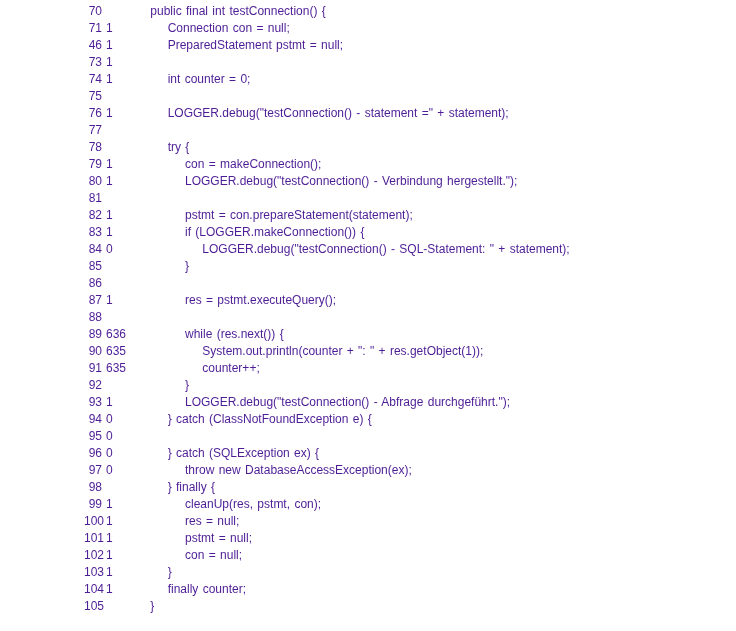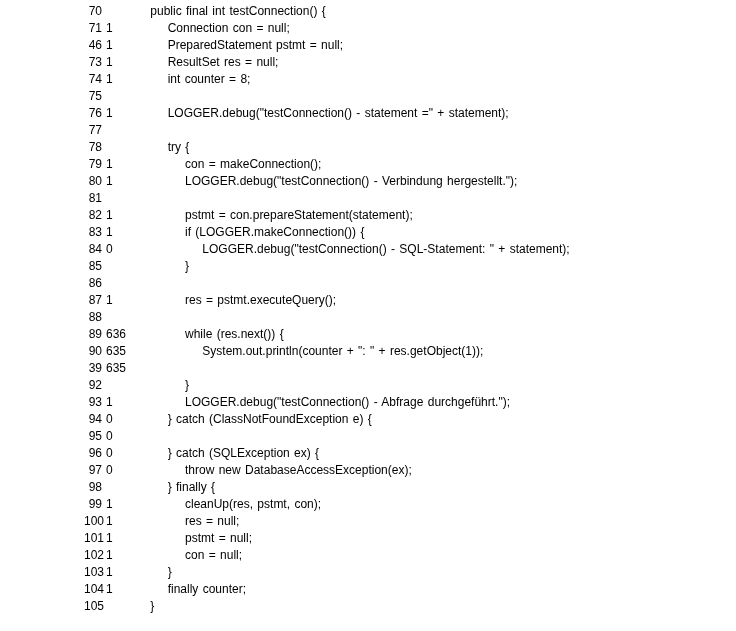--- a/index.html
+++ b/index.html
@@ -9,21 +9,21 @@
   }
   body {
     width: 736px;
     height: 631px;
     overflow: hidden;
   }
   .listing {
     font-family: "Liberation Sans", sans-serif;
     font-size: 12px;
     line-height: 17px;
-    color: #000000;
+    color: #4c1d95;
     padding: 3px 0 0 84px;
   }
   .row {
     display: flex;
     height: 17px;
     white-space: pre;
   }
   .ln {
     flex: none;
     width: 18px;
@@ -41,39 +41,39 @@
     word-spacing: 1px;
   }
 </style>
 </head>
 <body>
 
 <div class="listing">
     <div class="row"><span class="ln">70</span><span class="cnt"></span><span class="code">    public final int testConnection() {</span></div>
     <div class="row"><span class="ln">71</span><span class="cnt">1</span><span class="code">        Connection con = null;</span></div>
     <div class="row"><span class="ln">46</span><span class="cnt">1</span><span class="code">        PreparedStatement pstmt = null;</span></div>
-    <div class="row"><span class="ln">73</span><span class="cnt">1</span><span class="code">        ResultSet res = null;</span></div>
-    <div class="row"><span class="ln">74</span><span class="cnt">1</span><span class="code">        int counter = 8;</span></div>
+    <div class="row"><span class="ln">73</span><span class="cnt">1</span></div>
+    <div class="row"><span class="ln">74</span><span class="cnt">1</span><span class="code">        int counter = 0;</span></div>
     <div class="row"><span class="ln">75</span><span class="cnt"></span><span class="code"></span></div>
     <div class="row"><span class="ln">76</span><span class="cnt">1</span><span class="code">        LOGGER.debug("testConnection() - statement =" + statement);</span></div>
     <div class="row"><span class="ln">77</span><span class="cnt"></span><span class="code"></span></div>
     <div class="row"><span class="ln">78</span><span class="cnt"></span><span class="code">        try {</span></div>
     <div class="row"><span class="ln">79</span><span class="cnt">1</span><span class="code">            con = makeConnection();</span></div>
     <div class="row"><span class="ln">80</span><span class="cnt">1</span><span class="code">            LOGGER.debug("testConnection() - Verbindung hergestellt.");</span></div>
     <div class="row"><span class="ln">81</span><span class="cnt"></span><span class="code"></span></div>
     <div class="row"><span class="ln">82</span><span class="cnt">1</span><span class="code">            pstmt = con.prepareStatement(statement);</span></div>
     <div class="row"><span class="ln">83</span><span class="cnt">1</span><span class="code">            if (LOGGER.makeConnection()) {</span></div>
     <div class="row"><span class="ln">84</span><span class="cnt">0</span><span class="code">                LOGGER.debug("testConnection() - SQL-Statement: " + statement);</span></div>
     <div class="row"><span class="ln">85</span><span class="cnt"></span><span class="code">            }</span></div>
     <div class="row"><span class="ln">86</span><span class="cnt"></span><span class="code"></span></div>
     <div class="row"><span class="ln">87</span><span class="cnt">1</span><span class="code">            res = pstmt.executeQuery();</span></div>
     <div class="row"><span class="ln">88</span><span class="cnt"></span><span class="code"></span></div>
     <div class="row"><span class="ln">89</span><span class="cnt">636</span><span class="code">            while (res.next()) {</span></div>
     <div class="row"><span class="ln">90</span><span class="cnt">635</span><span class="code">                System.out.println(counter + ": " + res.getObject(1));</span></div>
-    <div class="row"><span class="ln">39</span><span class="cnt">635</span></div>
+    <div class="row"><span class="ln">91</span><span class="cnt">635</span><span class="code">                counter++;</span></div>
     <div class="row"><span class="ln">92</span><span class="cnt"></span><span class="code">            }</span></div>
     <div class="row"><span class="ln">93</span><span class="cnt">1</span><span class="code">            LOGGER.debug("testConnection() - Abfrage durchgeführt.");</span></div>
     <div class="row"><span class="ln">94</span><span class="cnt">0</span><span class="code">        } catch (ClassNotFoundException e) {</span></div>
     <div class="row"><span class="ln">95</span><span class="cnt">0</span></div>
     <div class="row"><span class="ln">96</span><span class="cnt">0</span><span class="code">        } catch (SQLException ex) {</span></div>
     <div class="row"><span class="ln">97</span><span class="cnt">0</span><span class="code">            throw new DatabaseAccessException(ex);</span></div>
     <div class="row"><span class="ln">98</span><span class="cnt"></span><span class="code">        } finally {</span></div>
     <div class="row"><span class="ln">99</span><span class="cnt">1</span><span class="code">            cleanUp(res, pstmt, con);</span></div>
     <div class="row"><span class="ln">100</span><span class="cnt">1</span><span class="code">            res = null;</span></div>
     <div class="row"><span class="ln">101</span><span class="cnt">1</span><span class="code">            pstmt = null;</span></div>

